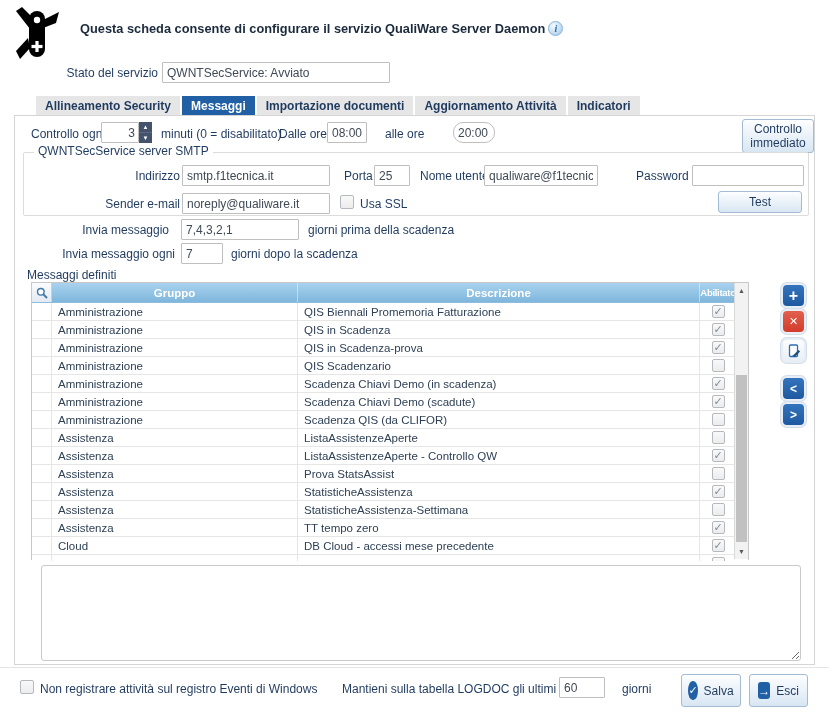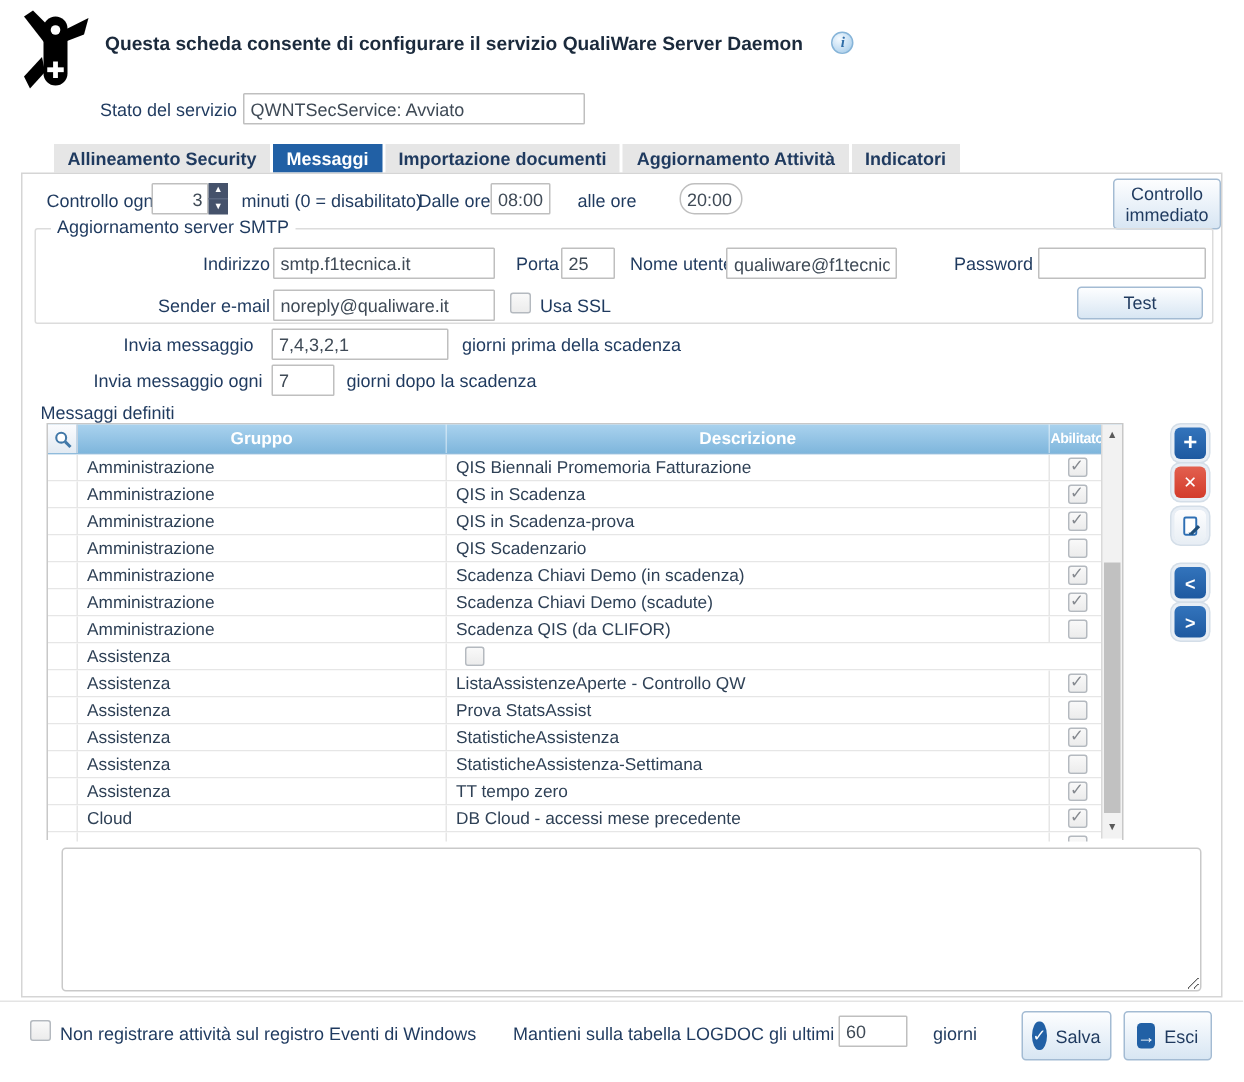--- a/index.html
+++ b/index.html
@@ -7,21 +7,21 @@
   body { font-family: "Liberation Sans", "DejaVu Sans", sans-serif; font-size: 12px; color: #1F3A5F; }
   .page { position: relative; width: 829px; height: 721px; overflow: hidden; background: #fff; }
 
   
   .tb { position: absolute; height: 21px; border: 1px solid #BFBFBF; background: #fff;
         padding: 0 4px; font: 12px "Liberation Sans", sans-serif; color: #3F4A56; border-radius: 1px; }
   .tb.right { text-align: right; }
 
   
   .app-icon { position: absolute; left: 12px; top: 5px; width: 50px; height: 57px; }
-  .title-row { position: absolute; left: 70px; top: 21px; display: flex; align-items: center; gap: 19px; }
+  .title-row { position: absolute; left: 80px; top: 21px; display: flex; align-items: center; gap: 3px; }
   .title { font-size: 12.8px; font-weight: bold; color: #1B2A3C; }
   .info-ic { width: 15px; height: 15px; border-radius: 50%; border: 1px solid #86B4D8;
              background: radial-gradient(circle at 35% 30%, #F4FAFF, #C6DFF3 55%, #9CC6E6);
              display: inline-flex; align-items: center; justify-content: center;
              font: italic bold 10px "Liberation Serif", serif; color: #2F6DA8; cursor: pointer; }
   .status-label { position: absolute; left: 62px; top: 66px; width: 96px; text-align: right; }
   
   .tab-bar { position: absolute; left: 14px; top: 96px; display: flex; gap: 2px; padding-left: 22px; }
   .tab { background: #E6E6E6; color: #1F3A5F; font-weight: bold; font-size: 12px;
          padding: 3px 9px 4px; cursor: pointer; white-space: nowrap; }
@@ -153,21 +153,21 @@
     <span class="lbl" style="left:146px; top:11px;">minuti (0 = disabilitato)</span>
     <span class="lbl" style="left:264px; top:11px;">Dalle ore</span>
     <input class="tb" style="left: 312px; top: 6px; width: 40px;" value="08:00">
     <span class="lbl" style="left:370px; top:11px;">alle ore</span>
     <input class="tb" style="left: 438px; top: 6px; width: 42px; border-radius: 10px;" value="20:00">
     <div class="btn" style="left:727px; top:3px; width:72px; height:34px; padding:0 4px;">
       <span class="cap">Controllo immediato</span>
     </div>
 
     <div class="smtp-box">
-      <span class="smtp-legend">Aggiornamento server SMTP</span>
+      <span class="smtp-legend">QWNTSecService server SMTP</span>
       <span class="lbl" style="left:60px; top:16px; width:96px; text-align:right;">Indirizzo</span>
       <input class="tb" style="left: 158px; top: 12px; width: 148px;" value="smtp.f1tecnica.it">
       <span class="lbl" style="left:320px; top:16px;">Porta</span>
       <input class="tb" style="left: 350px; top: 12px; width: 36px;" value="25">
       <span class="lbl" style="left:396px; top:16px;">Nome utente</span>
       <input class="tb" style="left: 460px; top: 12px; width: 114px;" value="qualiware@f1tecnica.it">
       <span class="lbl" style="left:612px; top:16px;">Password</span>
       <input class="tb" style="left: 668px; top: 12px; width: 112px;" type="password" value="">
 
       <span class="lbl" style="left:30px; top:44px; width:126px; text-align:right;">Sender e-mail</span>
@@ -261,20 +261,21 @@
     <div class="c c1">Amministrazione</div>
     <div class="c c2">Scadenza QIS (da CLIFOR)</div>
     <div class="c c3">
       <span class="cb cb-sm"></span>
     </div>
   </div>
 
   <div class="grid-row">
     <div class="c c0"></div>
     <div class="c c1">Assistenza</div>
+    <div class="c c2">ListaAssistenzeAperte</div>
     <div class="c c3">
       <span class="cb cb-sm"></span>
     </div>
   </div>
 
   <div class="grid-row">
     <div class="c c0"></div>
     <div class="c c1">Assistenza</div>
     <div class="c c2">ListaAssistenzeAperte - Controllo QW</div>
     <div class="c c3">

